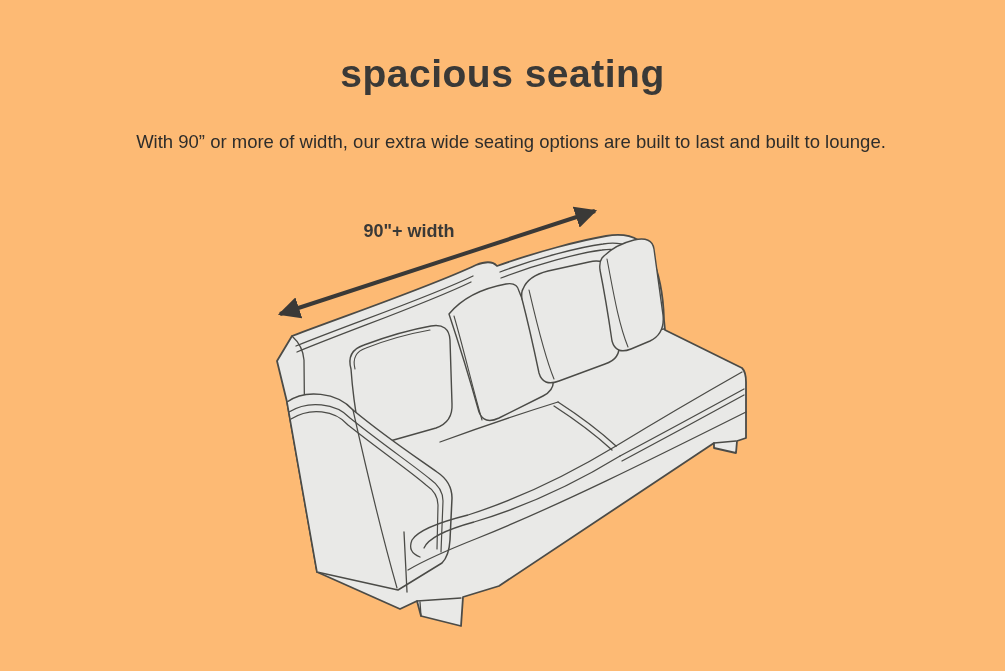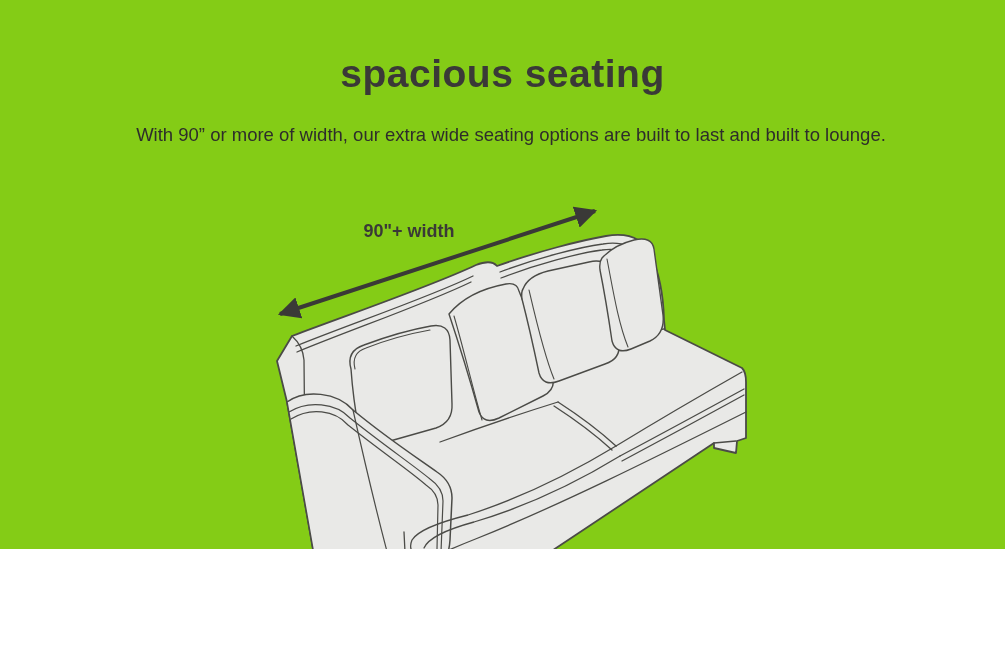--- a/index.html
+++ b/index.html
@@ -1,19 +1,19 @@
 <!DOCTYPE html>
 <html><head>
 <meta charset="utf-8">
 <style>
   html,body{margin:0;padding:0;background:#ffffff;}
   .page{
     position:relative;
-    width:1005px;height:549px;
-    background:#84cc16;
+    width:1005px;height:671px;
+    background:#fdba74;
     overflow:hidden;
     font-family:"Liberation Sans", sans-serif;
   }
   .title{
     position:absolute;
     top:52px;left:0;width:1005px;
     margin:0;
     text-align:center;
     font-size:39px;
     font-weight:bold;
@@ -21,21 +21,21 @@
     letter-spacing:0.5px;
   }
   .body-copy{
     position:absolute;
     top:118px;left:0;width:1005px;
     text-align:center;
     font-size:18.5px;
     line-height:24px;
     color:#2e2d2b;
   }
-  .body-copy p{margin:5px;padding-left:17px;}
+  .body-copy p{margin:12px;padding-left:17px;}
   .diagram-svg{
     position:absolute;
     top:0;left:0;
   }
   .dim-label{
     font-family:"Liberation Sans", sans-serif;
     font-size:18px;
     font-weight:bold;
   }
 </style>

